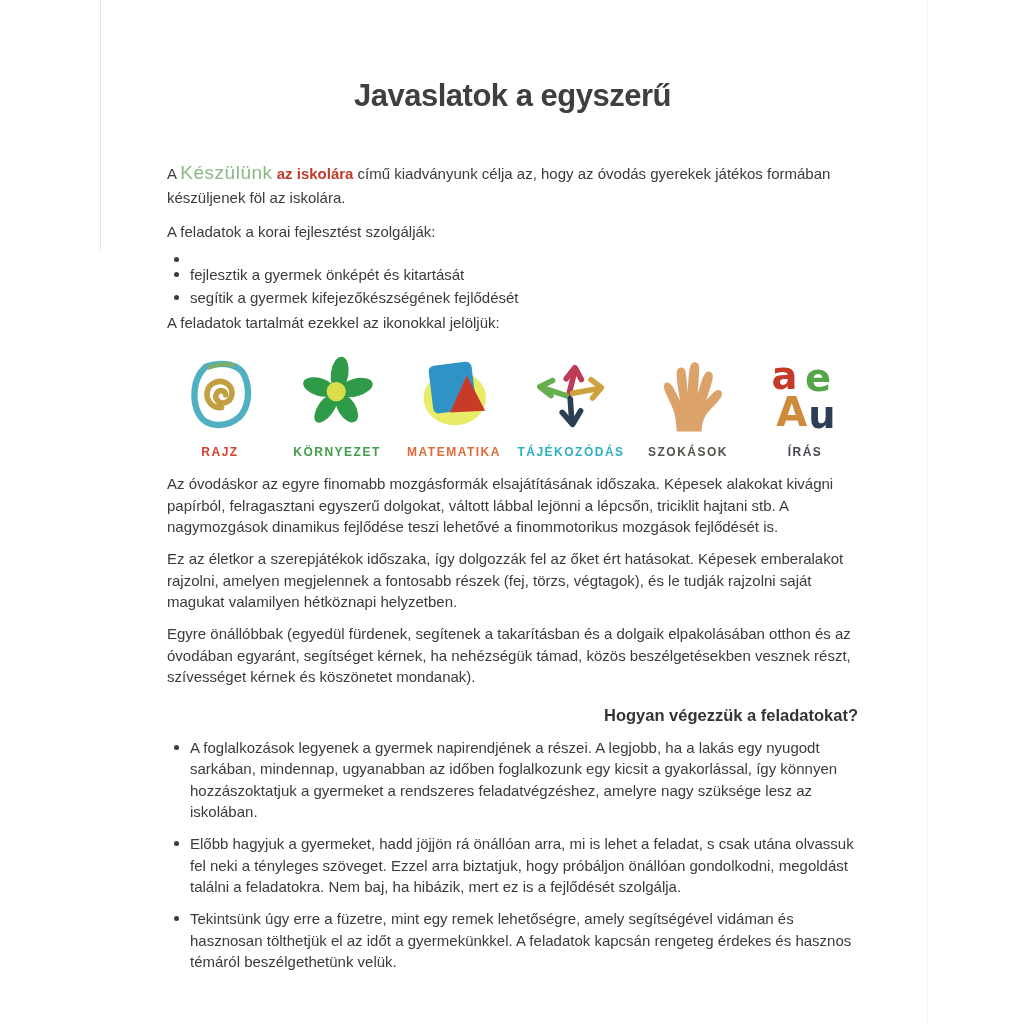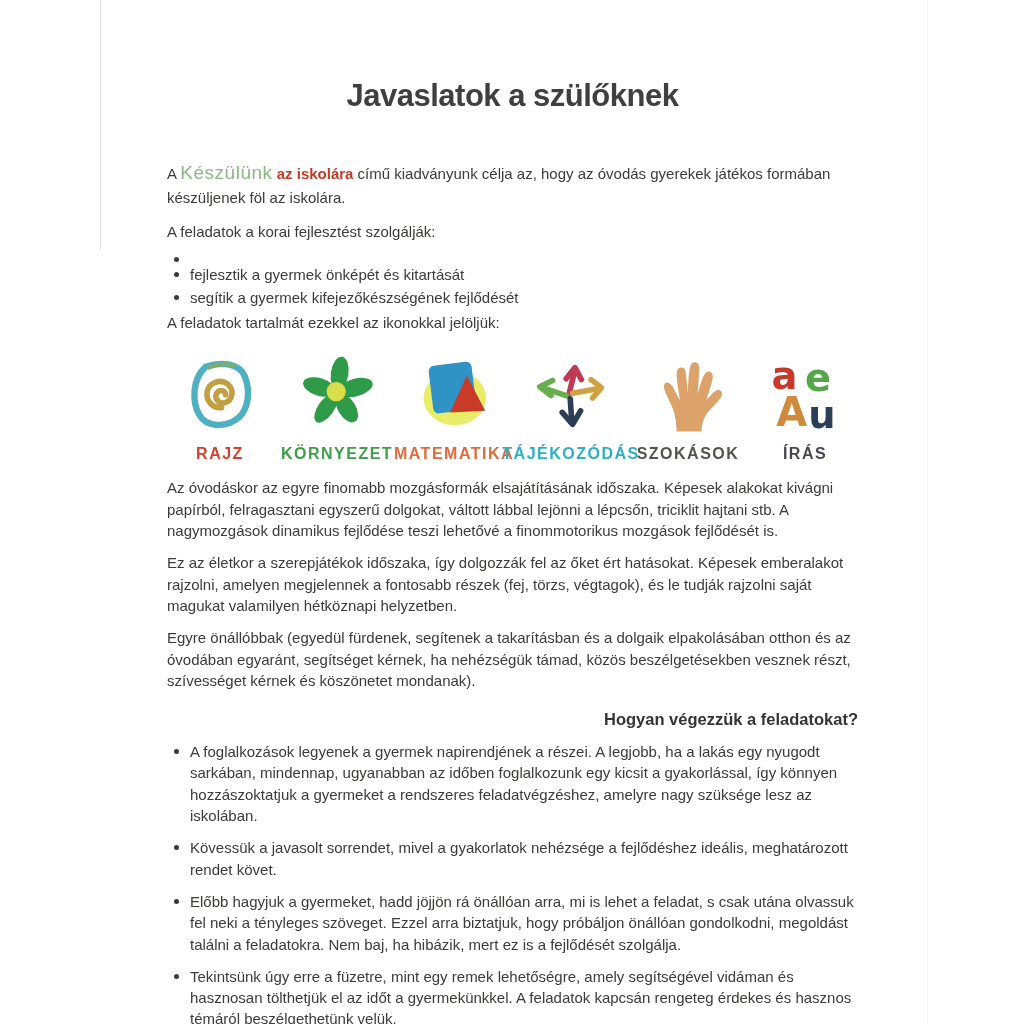--- a/index.html
+++ b/index.html
@@ -67,21 +67,21 @@
   }
   .icon-cell {
     width: 106px;
     display: flex;
     flex-direction: column;
     align-items: center;
   }
   .icon-art { width: 80px; height: 82px; }
   .icon-label {
     margin-top: 10px;
-    font-size: 16px;
+    font-size: 12px;
     font-weight: bold;
     letter-spacing: 1.5px;
     white-space: nowrap;
   }
   .para { margin-bottom: 11px; }
   .how-heading {
     font-size: 16.5px;
     font-weight: bold;
     color: #343433;
     margin: 19px 0 12px 0;
@@ -91,21 +91,21 @@
 </style>
 </head>
 <body>
 
 <div class="page">
   <div class="page-edge-left"></div>
   <div class="page-edge-right"></div>
 
   <div class="content">
 
-    <h1 class="title">Javaslatok a szülőknek</h1>
+    <h1 class="title">Javaslatok a egyszerű</h1>
 
     <p class="body-text intro"><span>A </span><span class="brand-green" style="color: rgb(138, 185, 131);">Készülünk</span><span> </span><span class="brand-red" style="color: rgb(191, 59, 42); margin-top: 12px;">az iskolára</span><span> című kiadványunk célja az, hogy az óvodás gyerekek játékos formában készüljenek föl az iskolára.</span></p>
 
     <p class="body-text lead-line">A feladatok a korai fejlesztést szolgálják:</p>
 
     <ul class="plain">
       <li class="bullet-row">
         <span class="dot"></span>
       </li>
       <li class="bullet-row">
@@ -203,24 +203,20 @@
 
     <h2 class="how-heading">Hogyan végezzük a feladatokat?</h2>
 
     <ul class="plain how-list">
       <li class="bullet-row">
         <span class="dot"></span>
         <span class="bullet-text">A foglalkozások legyenek a gyermek napirendjének a részei. A legjobb, ha a lakás egy nyugodt sarkában, mindennap, ugyanabban az időben foglalkozunk egy kicsit a gyakorlással, így könnyen hozzászoktatjuk a gyermeket a rendszeres feladatvégzéshez, amelyre nagy szüksége lesz az iskolában.</span>
       </li>
       <li class="bullet-row">
         <span class="dot"></span>
-        <span class="bullet-text">Kövessük a javasolt sorrendet, mivel a gyakorlatok nehézsége a fejlődéshez ideális, meghatározott rendet követ.</span>
-      </li>
-      <li class="bullet-row">
-        <span class="dot"></span>
         <span class="bullet-text">Előbb hagyjuk a gyermeket, hadd jöjjön rá önállóan arra, mi is lehet a feladat, s csak utána olvassuk fel neki a tényleges szöveget. Ezzel arra biztatjuk, hogy próbáljon önállóan gondolkodni, megoldást találni a feladatokra. Nem baj, ha hibázik, mert ez is a fejlődését szolgálja.</span>
       </li>
       <li class="bullet-row">
         <span class="dot"></span>
         <span class="bullet-text">Tekintsünk úgy erre a füzetre, mint egy remek lehetőségre, amely segítségével vidáman és hasznosan tölthetjük el az időt a gyermekünkkel.  A feladatok kapcsán rengeteg érdekes és hasznos témáról beszélgethetünk velük.</span>
       </li>
     </ul>
 
   </div>
 </div>

